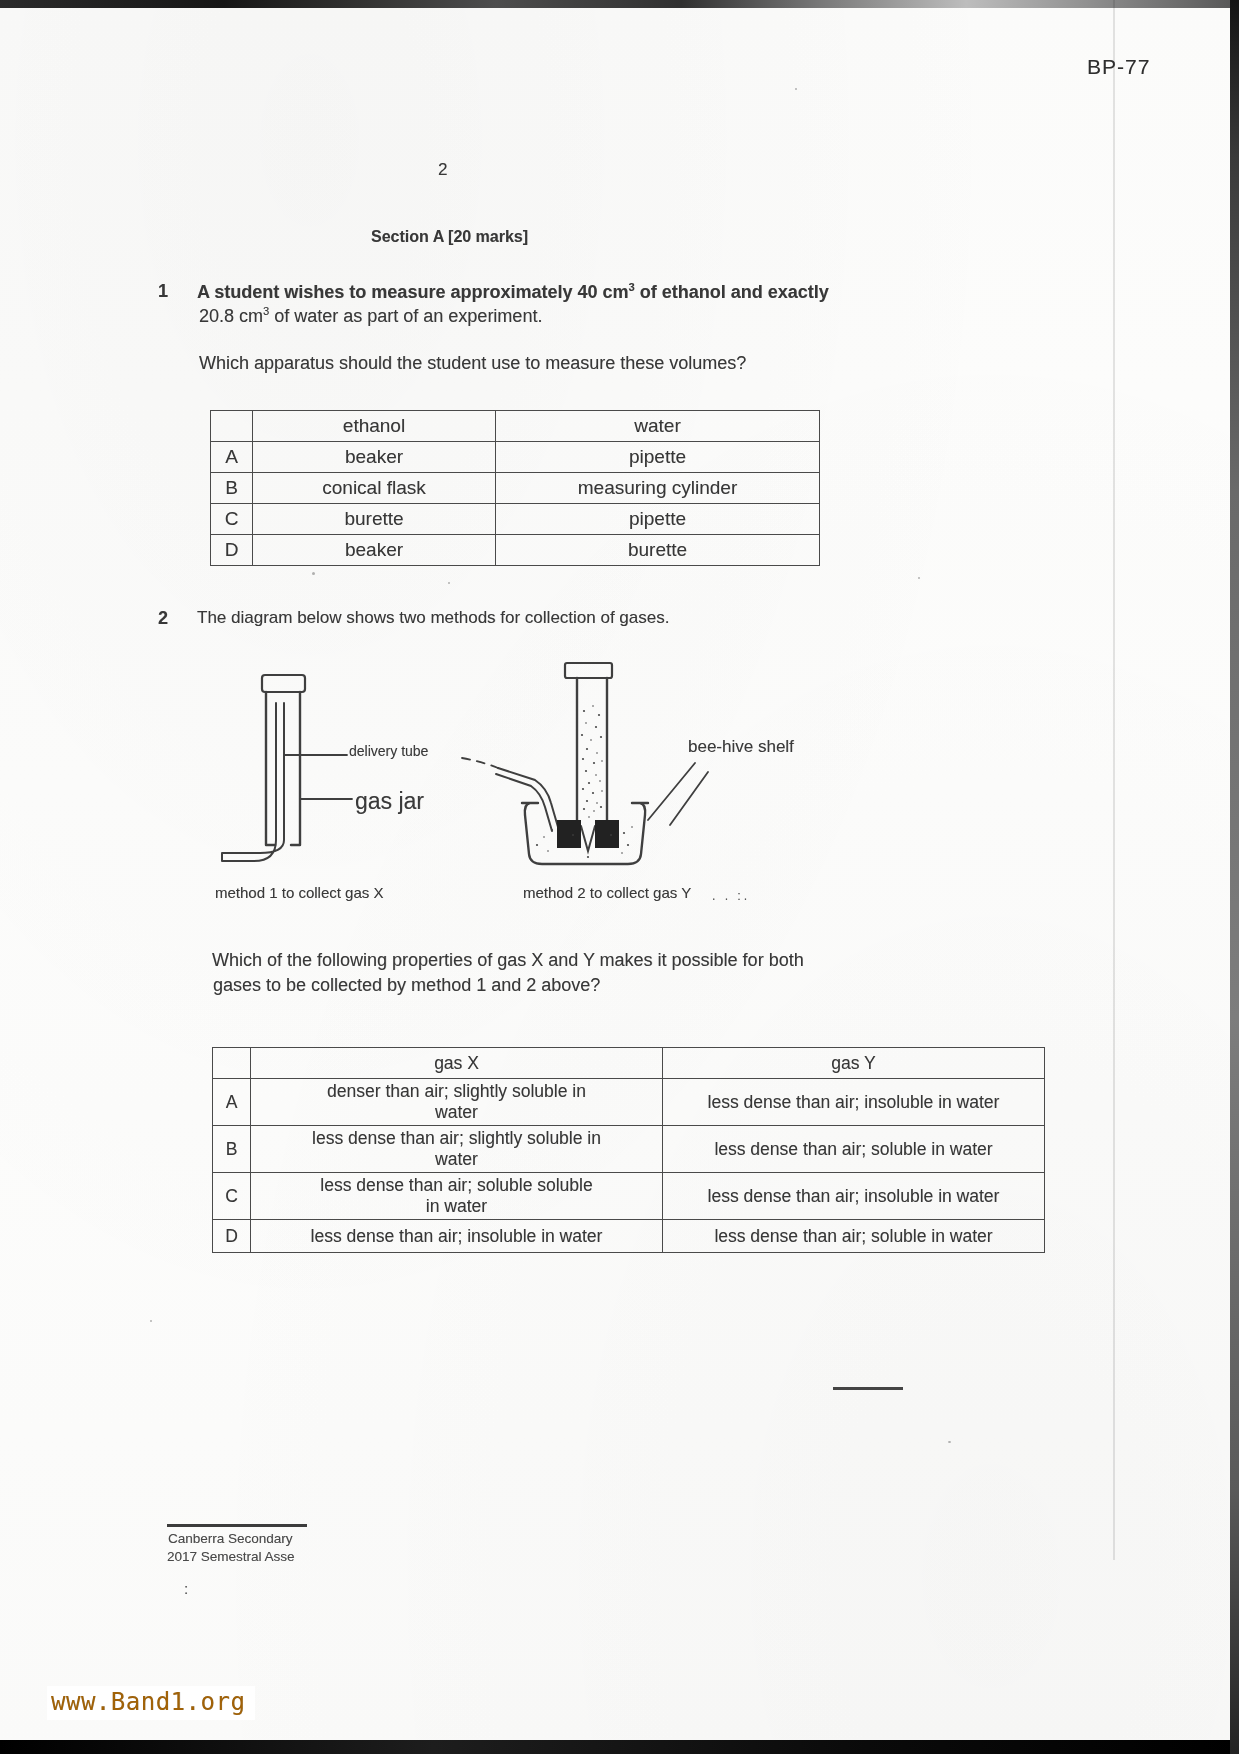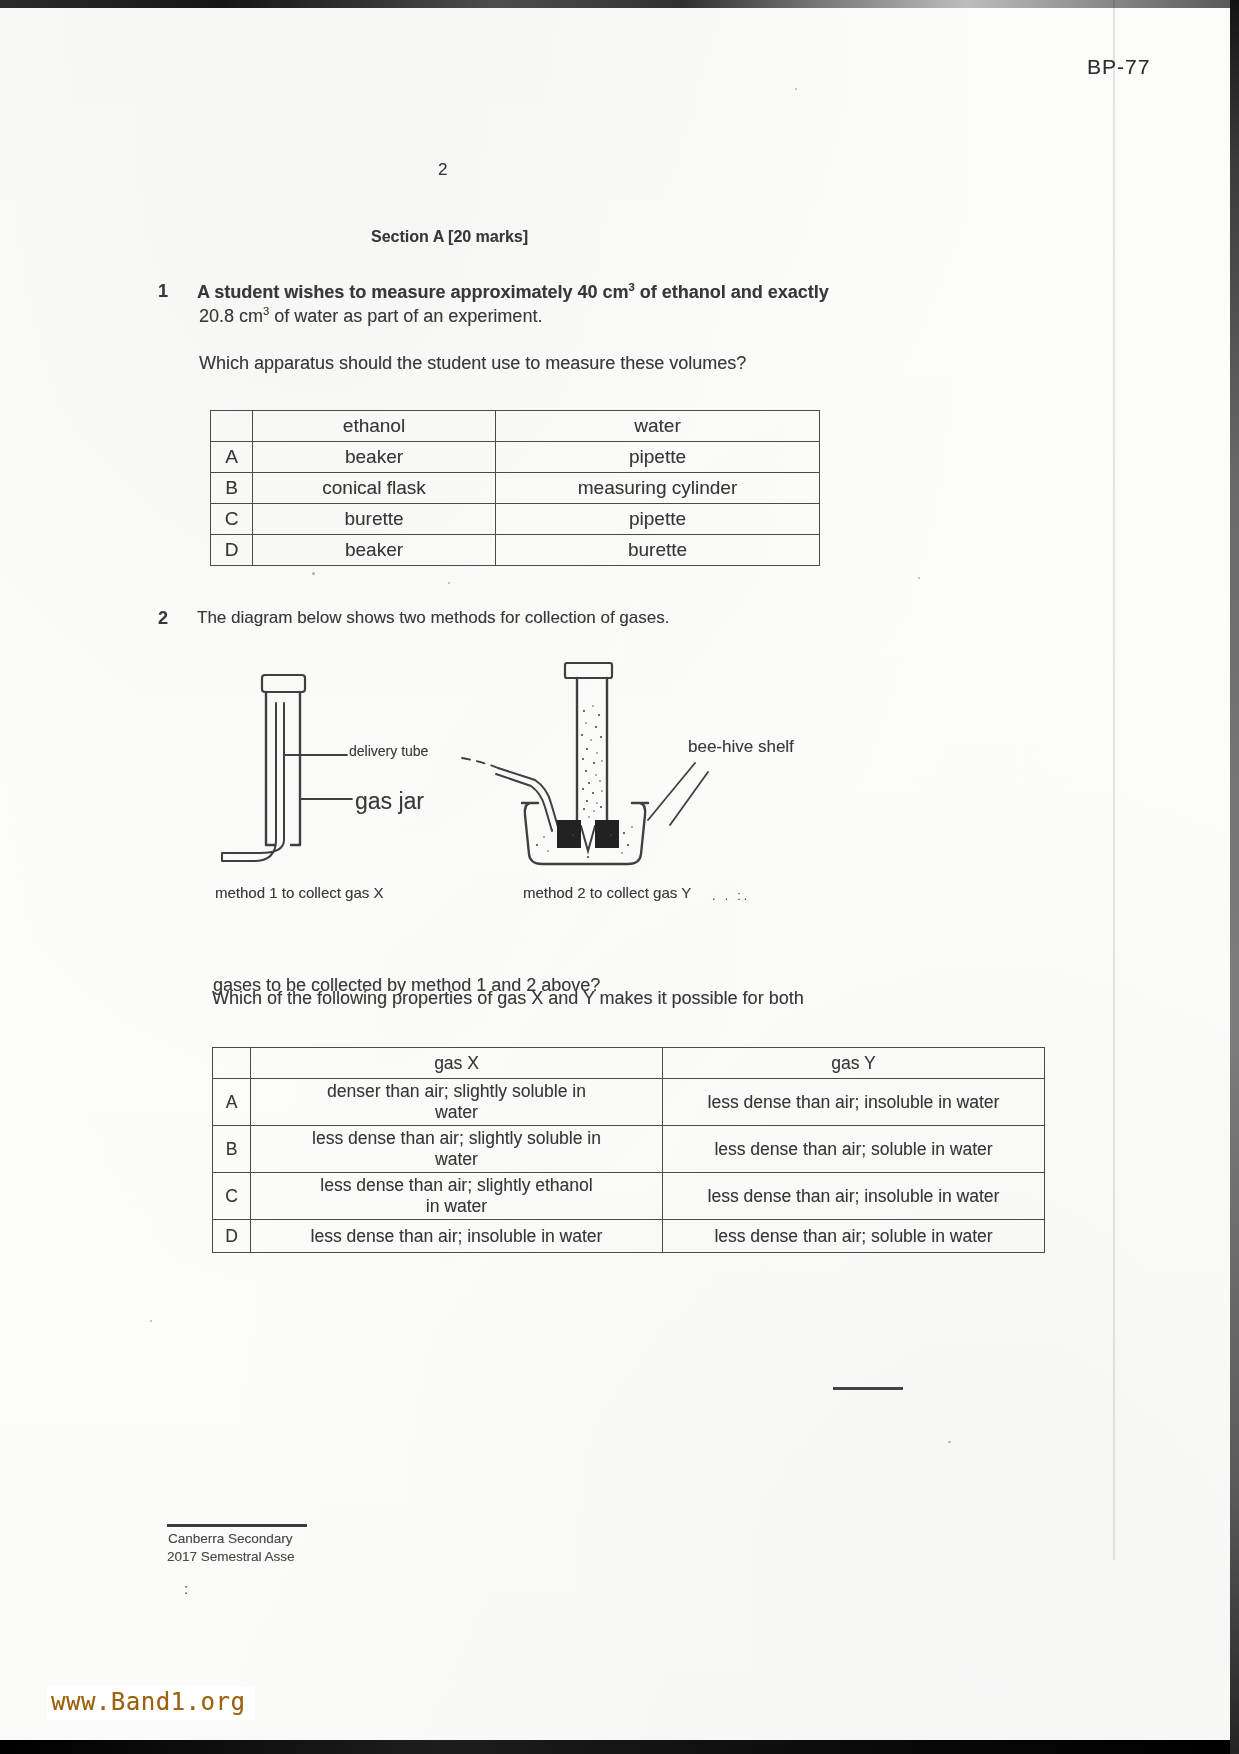--- a/index.html
+++ b/index.html
@@ -173,21 +173,21 @@
     </g>
   </svg>
 
   <div class="diagram-label" style="left:349px;top:743px;font-size:14px;">delivery tube</div>
   <div class="diagram-label" style="left:355px;top:788px;font-size:23px;">gas jar</div>
   <div class="diagram-label" style="left:688px;top:737px;font-size:17px;">bee-hive shelf</div>
   <div class="diagram-label" style="left:215px;top:884px;font-size:15px;">method 1 to collect gas X</div>
   <div class="diagram-label" style="left:523px;top:884px;font-size:15px;">method 2 to collect gas Y</div>
   <div class="diagram-label" style="left:712px;top:889px;font-size:12px;letter-spacing:3px;color:#555;">. . :.</div>
 
-  <div class="txt" style="left:212px;top:950px;font-size:18px;margin-top:38px;">Which of the following properties of gas X and Y makes it possible for both</div>
+  <div class="txt" style="left:212px;top:950px;font-size:18px;">Which of the following properties of gas X and Y makes it possible for both</div>
   <div class="txt" style="left:213px;top:975px;font-size:18px;">gases to be collected by method 1 and 2 above?</div>
 
   <table class="tbl t2">
     <colgroup>
         <col style="width:38px">
         <col style="width:412px">
         <col style="width:382px">
       </colgroup>
     <tbody>
         <tr class="rh">
@@ -202,21 +202,21 @@
       <td>less dense than air; insoluble in water</td>
     </tr>
     <tr class="r2">
       <td>B</td>
       <td>less dense than air; slightly soluble in
 water</td>
       <td>less dense than air; soluble in water</td>
     </tr>
     <tr class="r2">
       <td>C</td>
-      <td>less dense than air; slightly ethanol
+      <td>less dense than air; soluble soluble
 in water</td>
       <td>less dense than air; insoluble in water</td>
     </tr>
     <tr class="r1">
       <td>D</td>
       <td>less dense than air; insoluble in water</td>
       <td>less dense than air; soluble in water</td>
     </tr>
   </tbody>
     </table>

